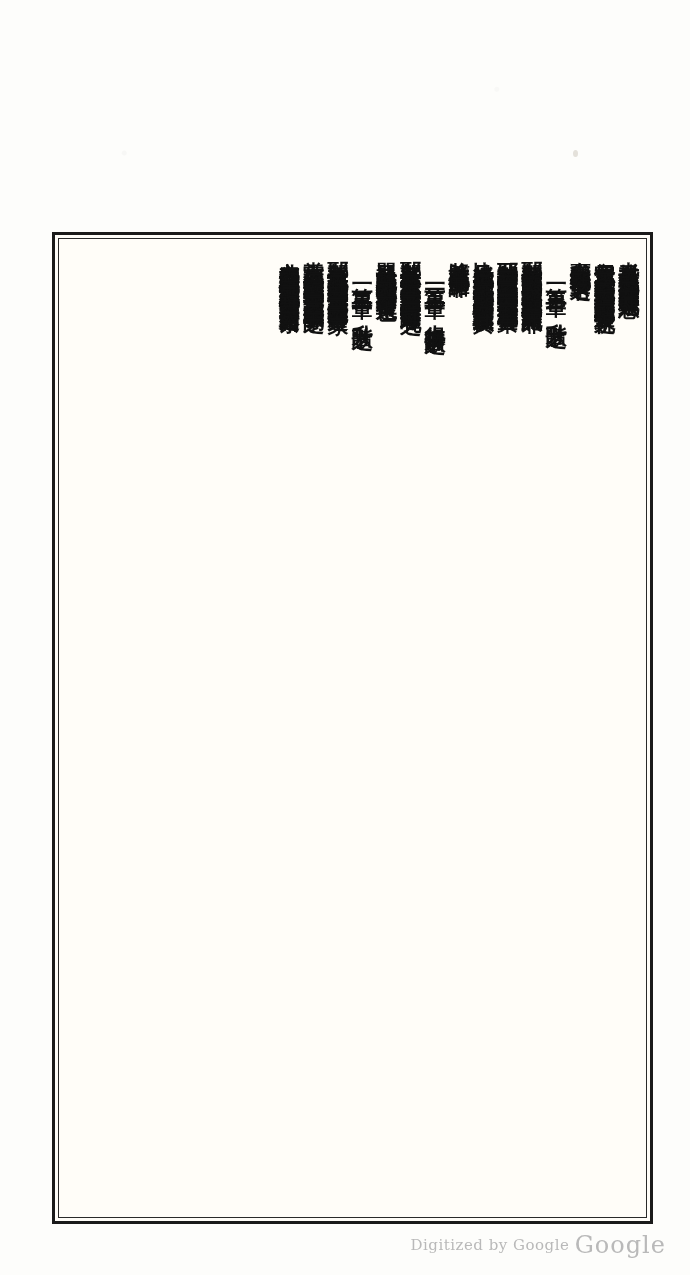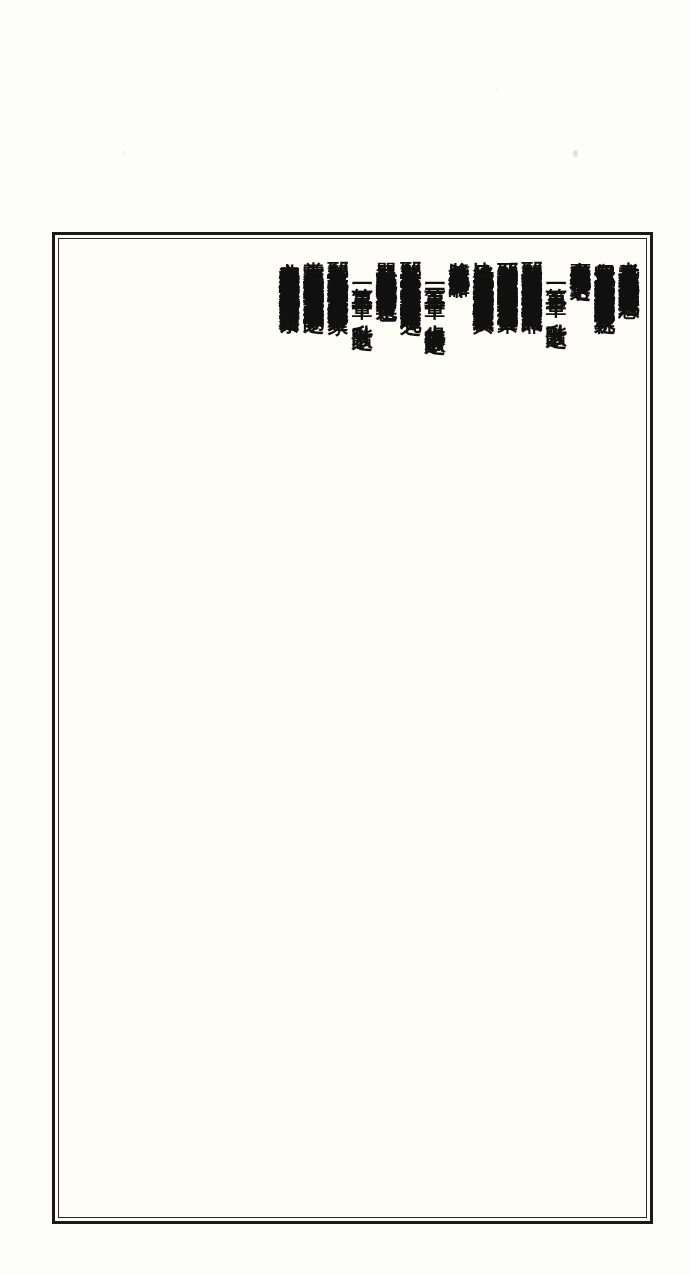--- a/index.html
+++ b/index.html
@@ -139,13 +139,17 @@
       <div class="col">耶賀華乎吾心非傲吾目非高並非學行大端事或殳所不及之情吾固自慎如離母乳之</div>
       <div class="col">嬰兒吾魂如離乳之嬰兒然以色耳勸宜望於耶賀華自今至永遠也。</div>
       <div class="col indent chapline">第一百三十二章 升階之歌</div>
       <div class="col">耶賀華憶大五得及凡厥苦辈其如何誓與耶賀華及許與牙可百之能神固吾將不進家</div>
       <div class="col">堂亦不就榻不令目不交睫待尋得所在爲耶賀華爲牙可百能神之居處且我等聞之于</div>
       <div class="col">衣弗刘遇之于林閒我等將進厥堂拜于厥足几耶賀華乎起進爾安爾與爾力之箱爾祭</div>
 
     </div>
   </div>
 
+  <div class="gfooter">
+    <span>Digitized by Google</span>
+    <span class="g-big">Google</span>
+  </div>
 </div>
 
 </body></html>

